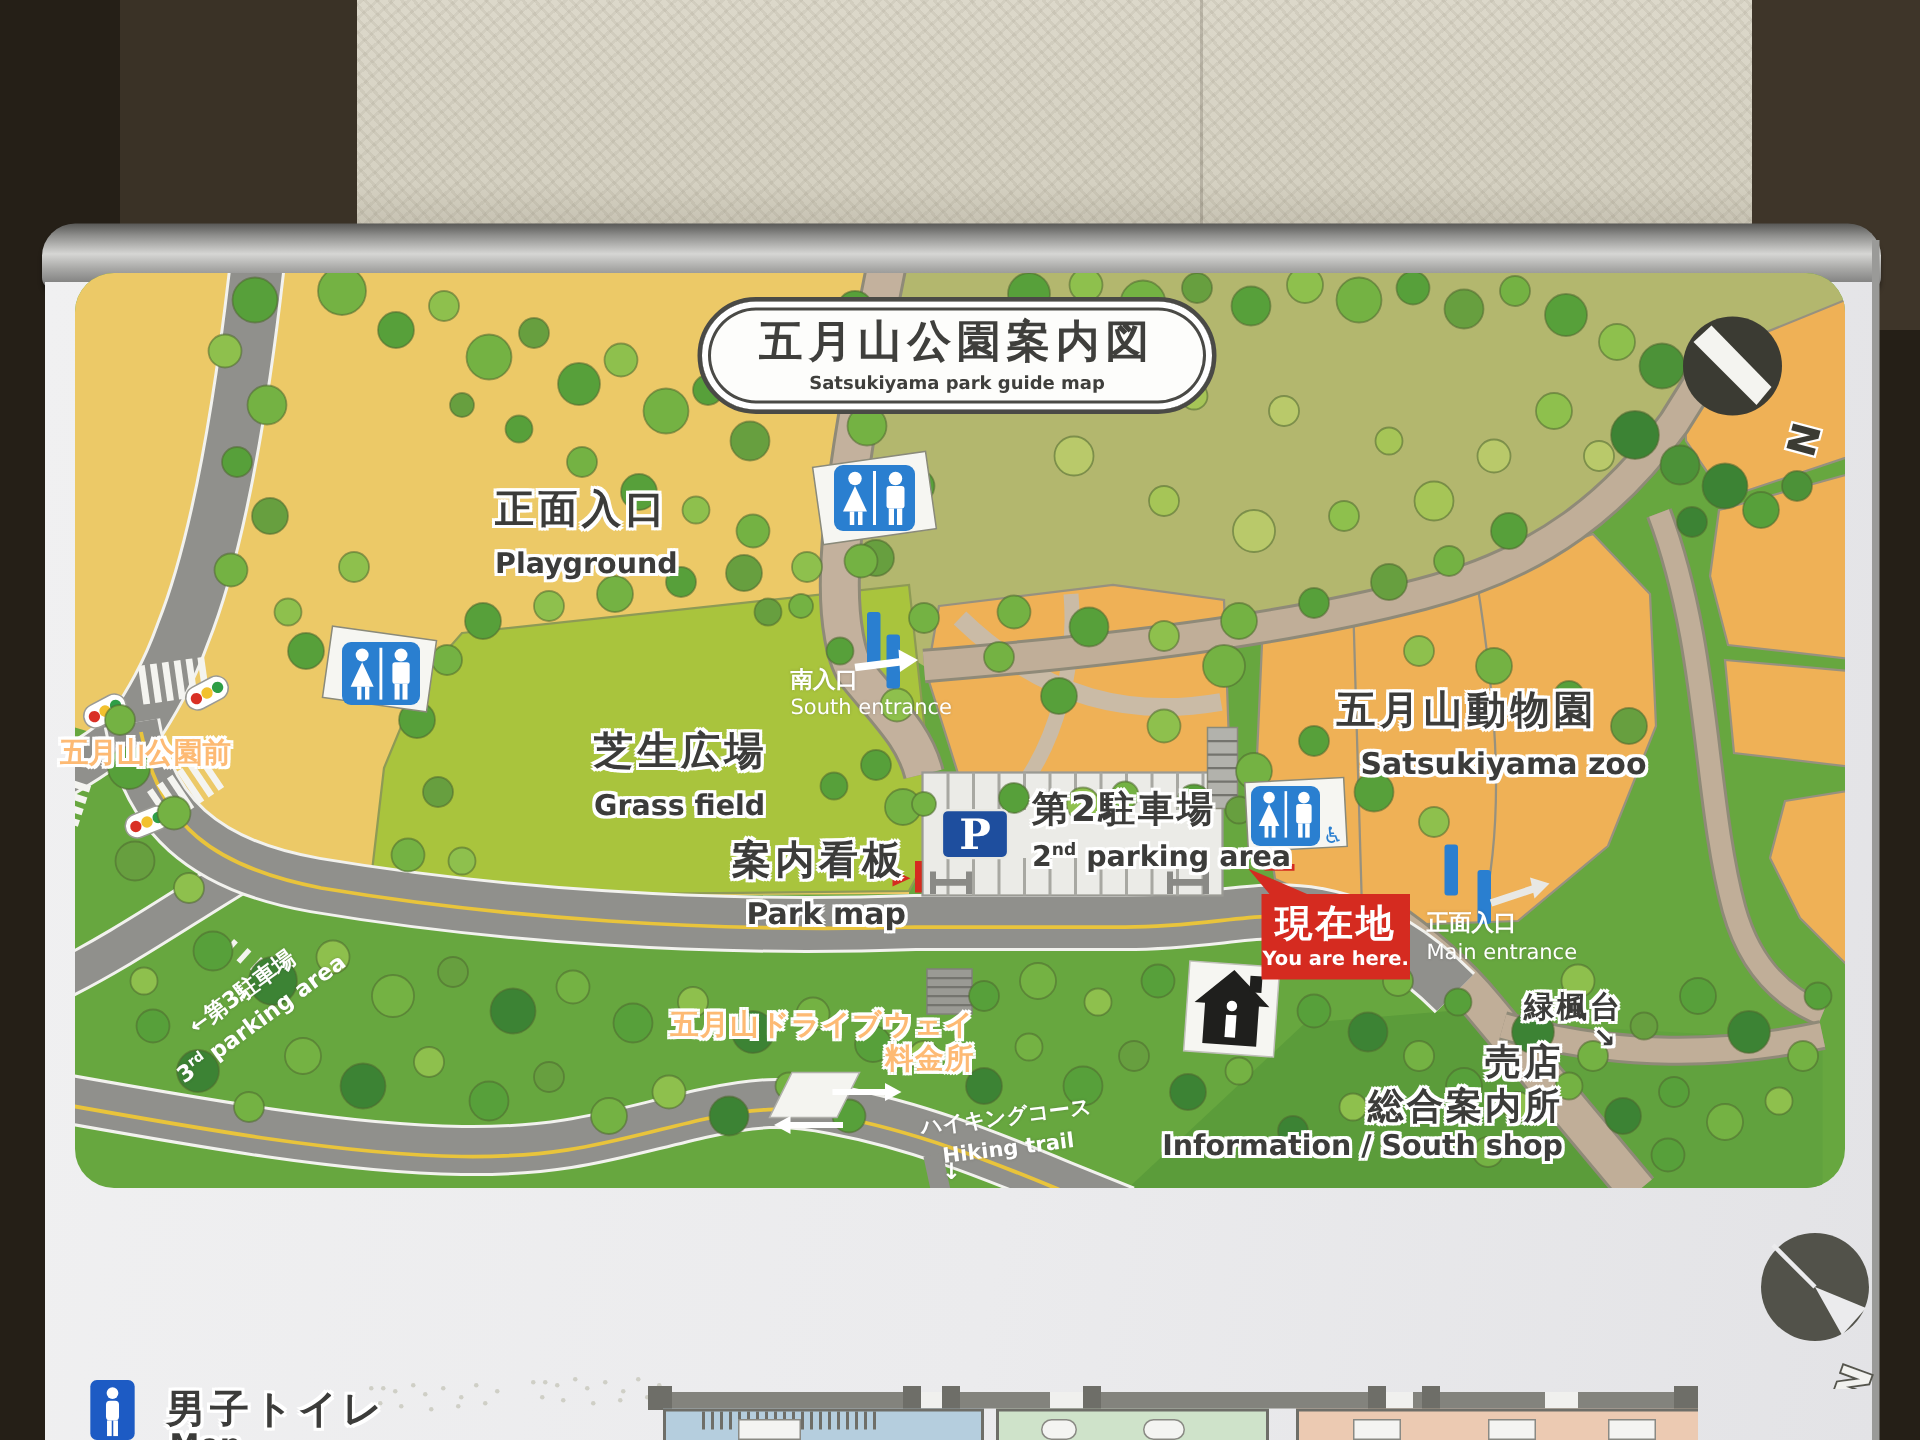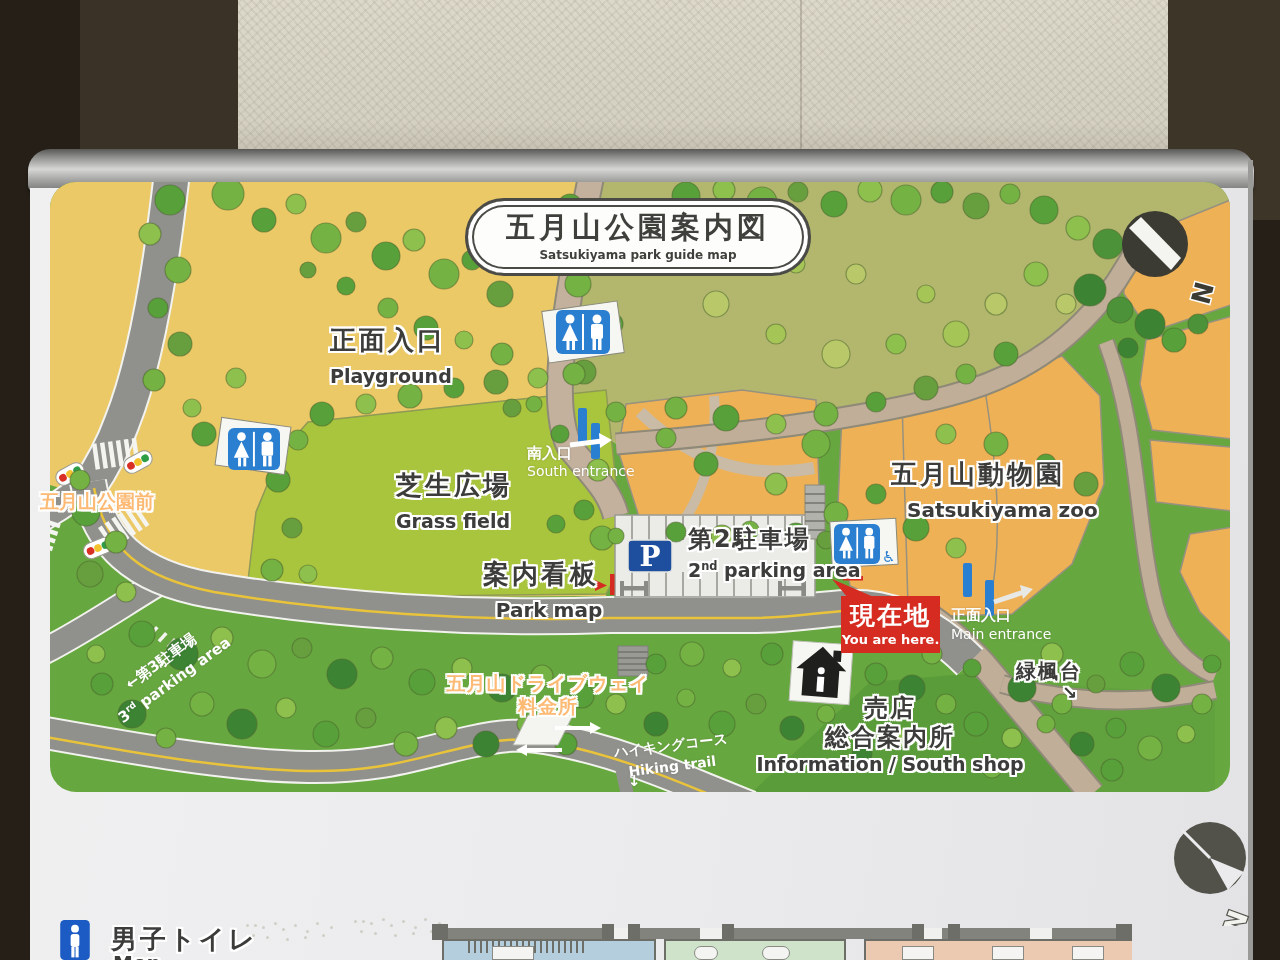--- a/index.html
+++ b/index.html
@@ -53,21 +53,21 @@
   #lb-title .t-jp{display:block;margin-top:7px;font-size:29px;letter-spacing:4px;font-weight:bold;text-align:center;}
   #lb-title .t-en{display:block;font-size:12px;font-weight:bold;letter-spacing:0px;}
   #lb-here{
     left:841px;top:596px;width:99px;height:57px;background:#d52b20;
     text-align:center;color:#fff;
   }
   #lb-here .h-jp{display:block;font-size:25px;letter-spacing:2px;font-weight:bold;margin-top:3px;}
   #lb-here .h-en{display:block;font-size:13px;font-weight:bold;}
   #lb-p3{transform:rotate(-36deg);text-align:center;font-size:15px;line-height:19px;}
   #lb-hike{transform:rotate(-7deg);font-size:14px;line-height:21px;}
-  .center{text-align:center;}
+  .center{text-align:right;}
   
   .braille{position:absolute;width:3px;height:3px;border-radius:50%;background:#cfcfc6;
     box-shadow:8px 0 #cfcfc6,16px 2px #cfcfc6,28px -2px #cfcfc6,36px 4px #cfcfc6,
       48px 0 #cfcfc6,60px 6px #cfcfc6,70px -2px #cfcfc6,84px 2px #cfcfc6,
       6px 10px #cfcfc6,20px 12px #cfcfc6,40px 14px #cfcfc6,58px 12px #cfcfc6,76px 10px #cfcfc6;}
   #floorplan{position:absolute;left:432px;top:922px;width:700px;height:38px;overflow:hidden;}
   .fp{position:absolute;}
 </style>
 </head>
 <body>
@@ -465,21 +465,21 @@
 <div id="lb-title" class="lb">
   <span class="t-jp">五月山公園案内図</span>
   <span class="t-en">Satsukiyama park guide map</span>
 </div>
 
 <div class="lb ol jp-lg" style="left:330px;top:323px;">
   <span>正面入口</span><br>
   <span class="en-lg" style="letter-spacing:0">Playground</span>
 </div>
 
-<div class="lb ol jp-lg" style="left:396px;top:468px;">
+<div class="lb ol jp-lg" style="left:396px;top:484px;">
   <span>芝生広場</span><br>
   <span class="en-lg" style="letter-spacing:0">Grass field</span>
 </div>
 
 <div class="lb ol pk" style="left:40px;top:489px;font-size:19px;">
   <span>五月山公園前</span>
 </div>
 
 <div class="lb wh" style="left:527px;top:444px;font-size:15px;line-height:18px;">
   <span>南入口</span><br>

